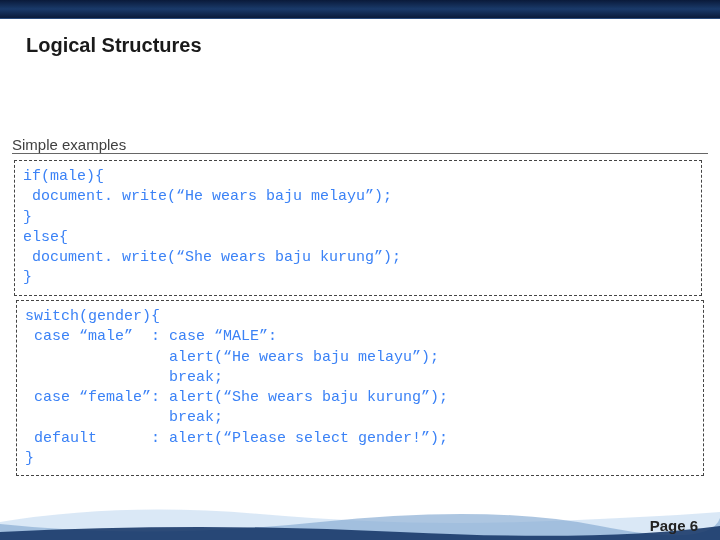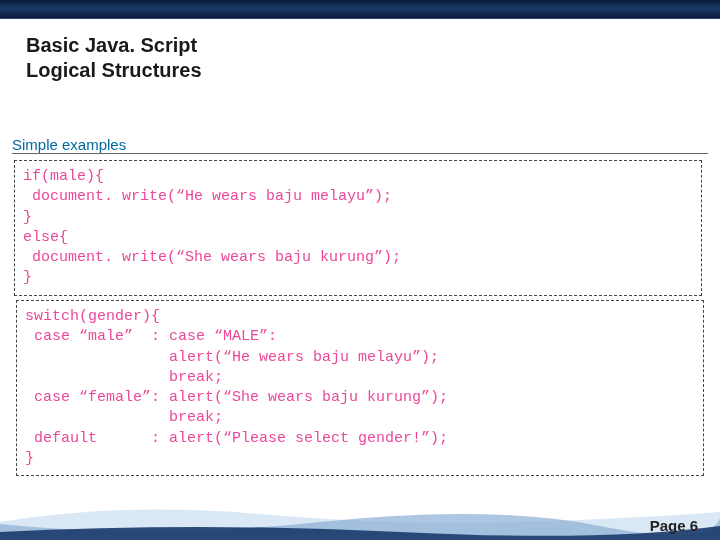--- a/index.html
+++ b/index.html
@@ -25,35 +25,35 @@
     font-size: 20px;
     font-weight: bold;
     color: #1a1a1a;
     line-height: 1.25;
   }
   .subtitle {
     position: absolute;
     left: 12px;
     top: 136px;
     font-size: 15px;
-    color: #0369a1;
+    color: #404040;
     border-bottom: 1px solid #666;
     width: 696px;
     padding-bottom: 0;
   }
   .code-box {
     position: absolute;
     left: 14px;
     border: 1px dashed #444;
     padding: 6px 8px;
     font-family: "Courier New", monospace;
     font-size: 15px;
     line-height: 1.35;
     white-space: pre;
-    color: #ec4899;
+    color: #3b82f6;
     background: #fff;
   }
   .box1 {
     top: 160px;
     width: 670px;
   }
   .box2 {
     top: 300px;
     width: 670px;
     left: 16px;
@@ -75,21 +75,20 @@
     height: 48px;
     pointer-events: none;
   }
 </style>
 </head>
 <body>
 
 <div class="top-bar"></div>
 
 <div class="title-block">
-  <div class="title-line">Basic Java. Script</div>
   <div class="title-line">Logical Structures</div>
 </div>
 
 <div class="subtitle">Simple examples</div>
 
 <div class="code-box box1">if(male){
  document. write(“He wears baju melayu”);
 }
 else{
  document. write(“She wears baju kurung”);

